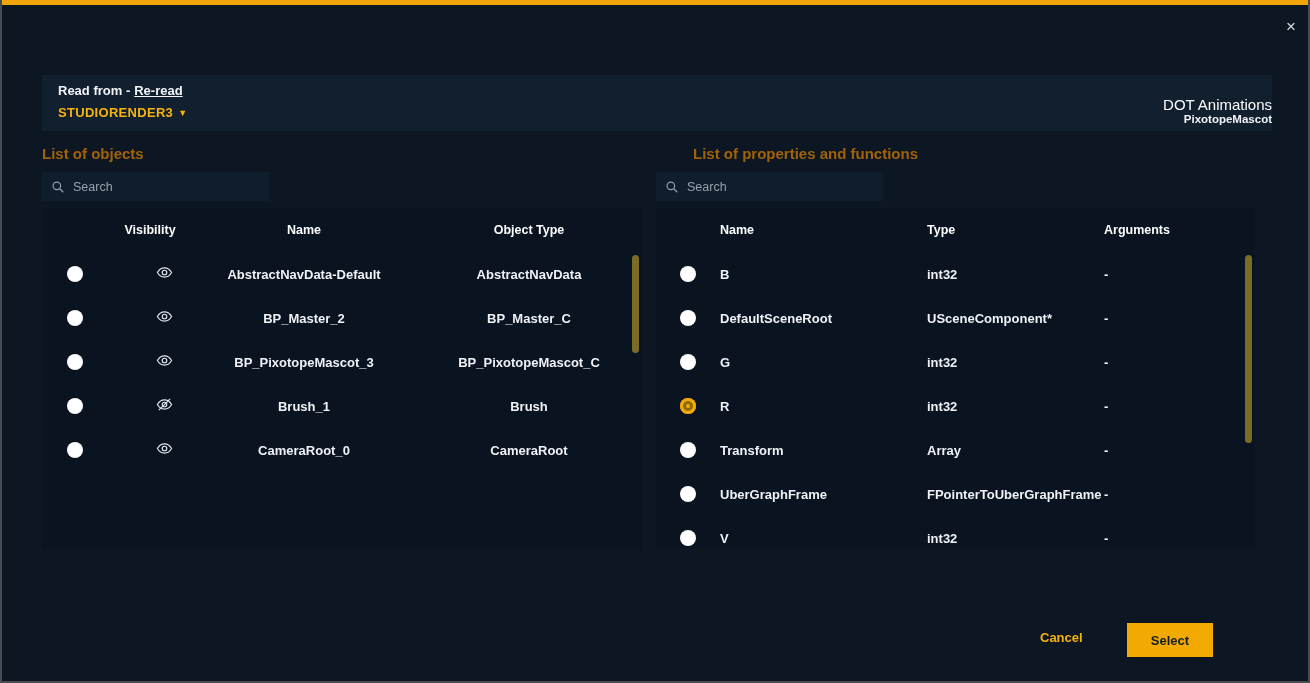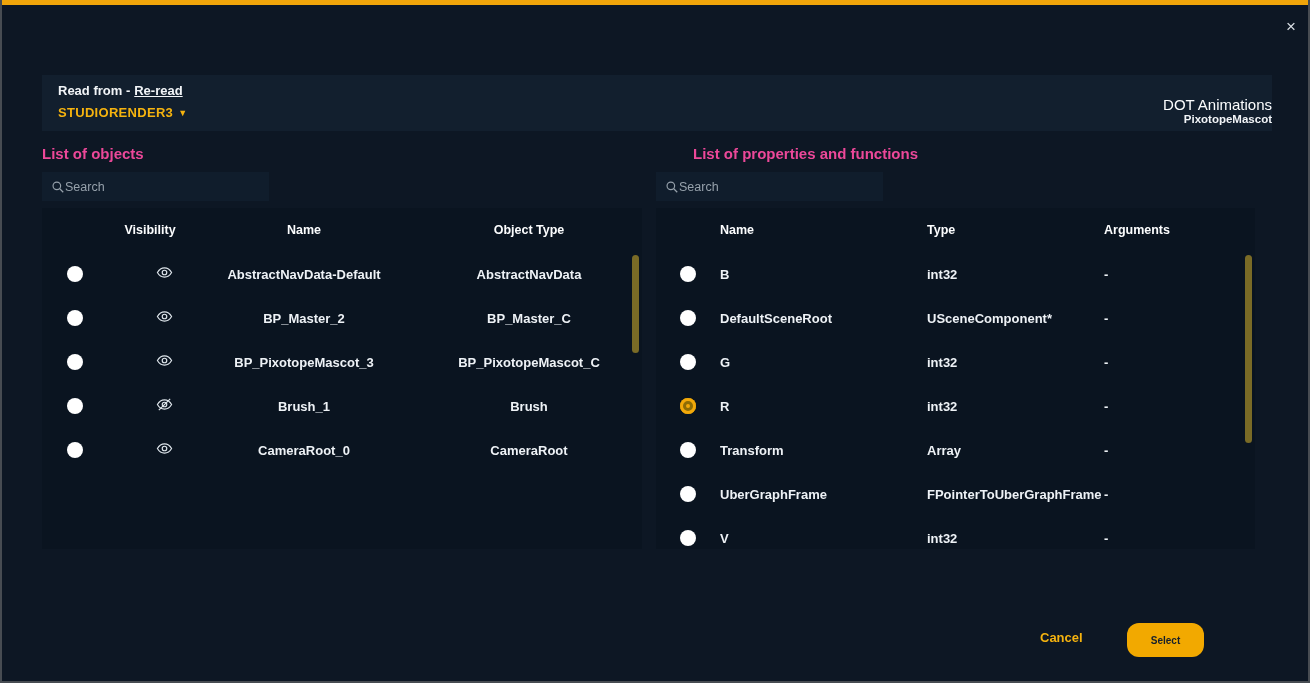--- a/index.html
+++ b/index.html
@@ -46,28 +46,28 @@
   .source-dropdown .caret { font-size: 9px; margin-left: 5px; vertical-align: 1px; }
   .header-center {
     position: absolute; left: 0; right: 0; top: 12px; height: 100%;
     text-align: right; pointer-events: none;
   }
   .dialog-title { margin-top: 9px; font-size: 15px; font-weight: 400; color: #fcfdfe; }
   .dialog-subtitle { font-size: 11.5px; font-weight: 700; color: #f2f5f8; }
   
   .panel-title {
     position: absolute; top: 145px;
-    font-size: 15px; font-weight: 700; color: #ec4899;
+    font-size: 15px; font-weight: 700; color: #a16207;
   }
   .panel-title.left { left: 40px; }
   .panel-title.right { left: 654px; margin-left: 37px; }
   .search-box {
     position: absolute; top: 172px; width: 227px; height: 29px;
     background: #101d2c; display: flex; align-items: center;
-    padding: 0 9px; gap: 0;
+    padding: 0 9px; gap: 8px;
   }
   .search-box.left { left: 40px; }
   .search-box.right { left: 654px; }
   .search-box svg { width: 14px; height: 14px; flex: 0 0 auto; }
   .search-box input {
     background: transparent; border: none; outline: none;
     color: #dfe5ea; font-size: 12.5px; width: 100%;
     font-family: "Liberation Sans", sans-serif;
   }
   .search-box input::placeholder { color: #96a1ab; }
@@ -104,23 +104,23 @@
   .table.right .scroll-thumb { top: 47px; height: 188px; }
   
   .cancel-btn {
     position: absolute; left: 1038px; top: 630px;
     background: none; border: none; color: #f5b30f;
     font-size: 13px; font-weight: 700; cursor: pointer;
     font-family: "Liberation Sans", sans-serif;
   }
   .select-btn {
     position: absolute; left: 1125px; top: 623px;
-    width: 77px; height: 34px;
-    background: #f2a900; border: none; border-radius: 12px;
-    color: #15202c; font-size: 10px; font-weight: 700; cursor: pointer;
+    width: 86px; height: 34px;
+    background: #f2a900; border: none; border-radius: 0;
+    color: #15202c; font-size: 13px; font-weight: 700; cursor: pointer;
     font-family: "Liberation Sans", sans-serif;
   }
 </style>
 </head>
 <body>
 
 <div class="screen">
   <div class="top-stripe"></div>
   <button class="close-btn">×</button>
 

